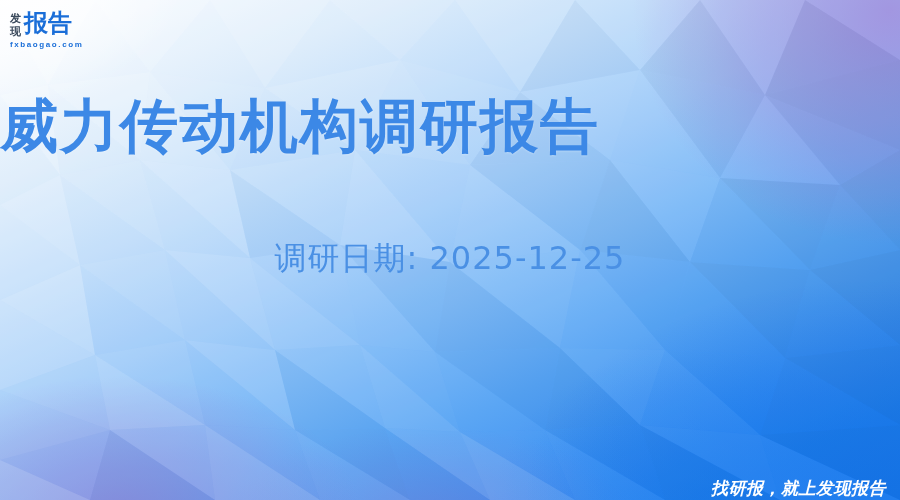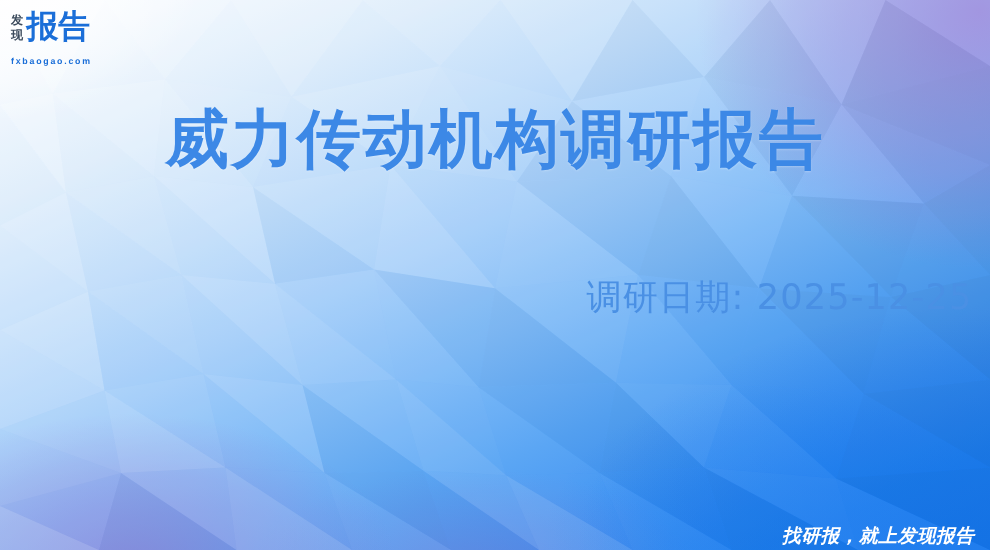--- a/index.html
+++ b/index.html
@@ -81,61 +81,61 @@
   }
   .logo-stack span {
     font-size: 11px;
     line-height: 13px;
     font-weight: 700;
     color: #3b4a5c;
     letter-spacing: 0px;
     font-family: "DejaVu Sans", sans-serif;
   }
   .logo-main {
-    font-size: 29px;
+    font-size: 24px;
     line-height: 28px;
     font-weight: 900;
     color: #1a6ed8;
     letter-spacing: 0px;
-    font-family: Liberation Sans, sans-serif;
+    font-family: Liberation Mono, monospace;
   }
   .logo-url {
-    margin-top: 12px;
+    margin-top: 1px;
     font-size: 8px;
     letter-spacing: 1.6px;
     color: #1a6ed8;
     font-weight: 700;
     font-family: "Liberation Sans", sans-serif;
   }
 
   
   .title-block {
     position: absolute;
     left: 0;
     right: 0;
     top: 88px;
-    text-align: center;
+    text-align: left;
   }
   .main-title {
     margin: 0;
     font-size: 58px;
     line-height: 76px;
     font-weight: 900;
     color: #3c88e6;
     letter-spacing: 2px;
     font-family: "DejaVu Sans", sans-serif;
     text-shadow: 0 1px 2px rgba(255,255,255,0.25);
   }
   .subtitle {
     position: absolute;
     left: 0;
     right: 0;
     top: 232px;
-    text-align: right;
-    margin: 16px;
+    text-align: center;
+    margin: 4px;
     font-size: 32px;
     line-height: 44px;
     font-weight: 400;
     color: #4a90e4;
     letter-spacing: 1px;
     font-family: "DejaVu Sans", sans-serif;
   }
 
   
   .slogan {

